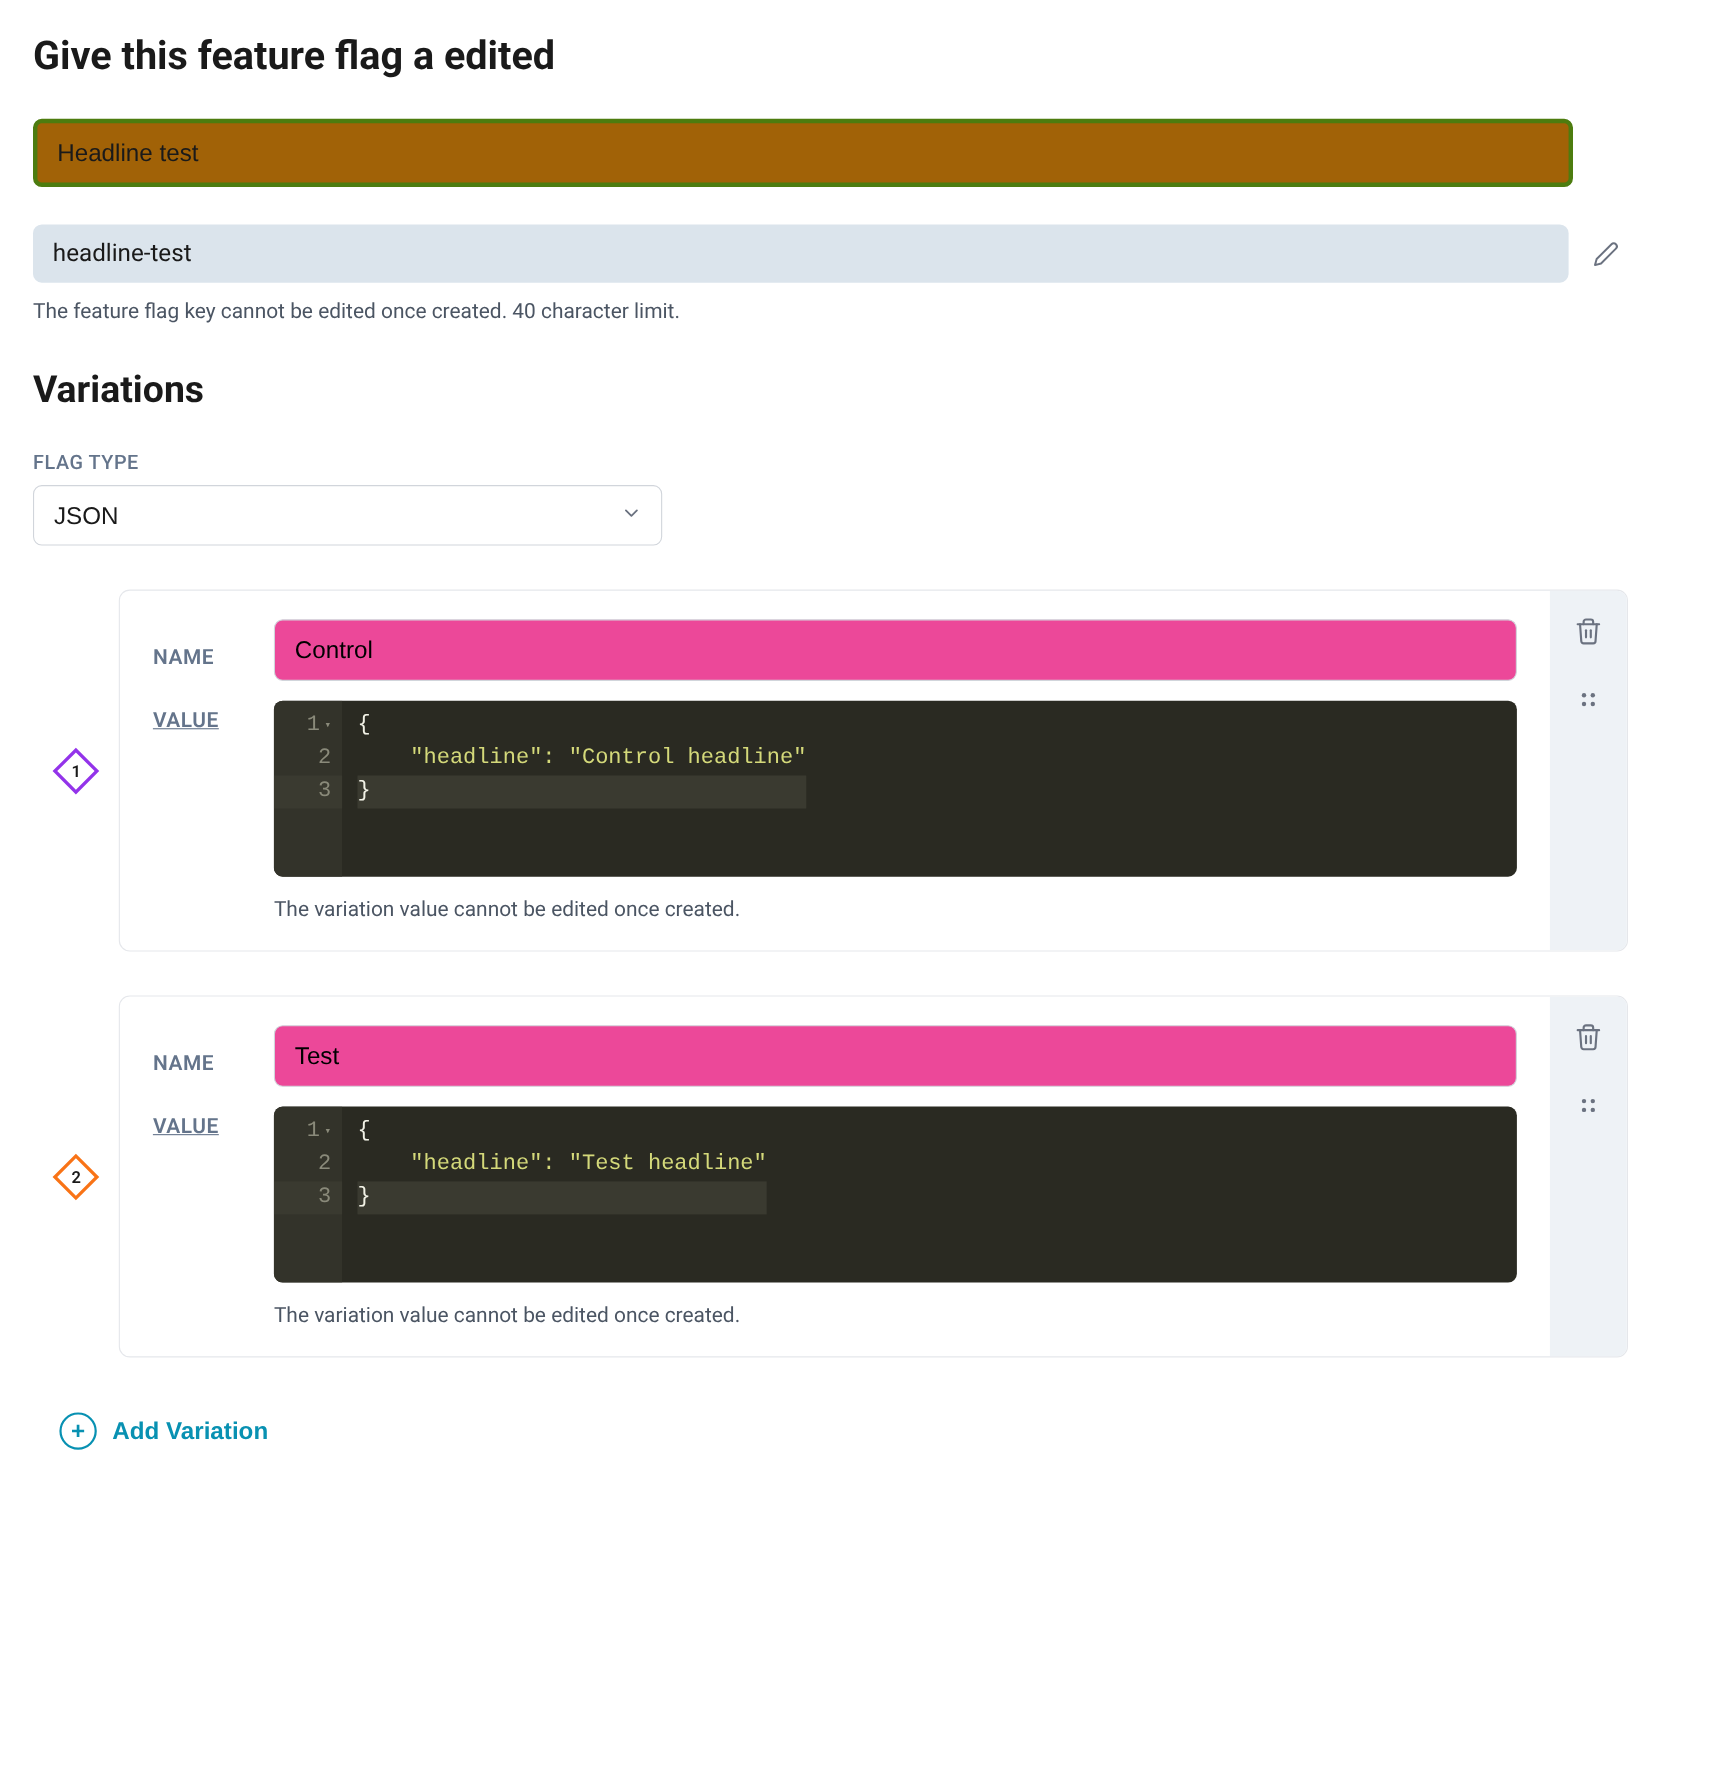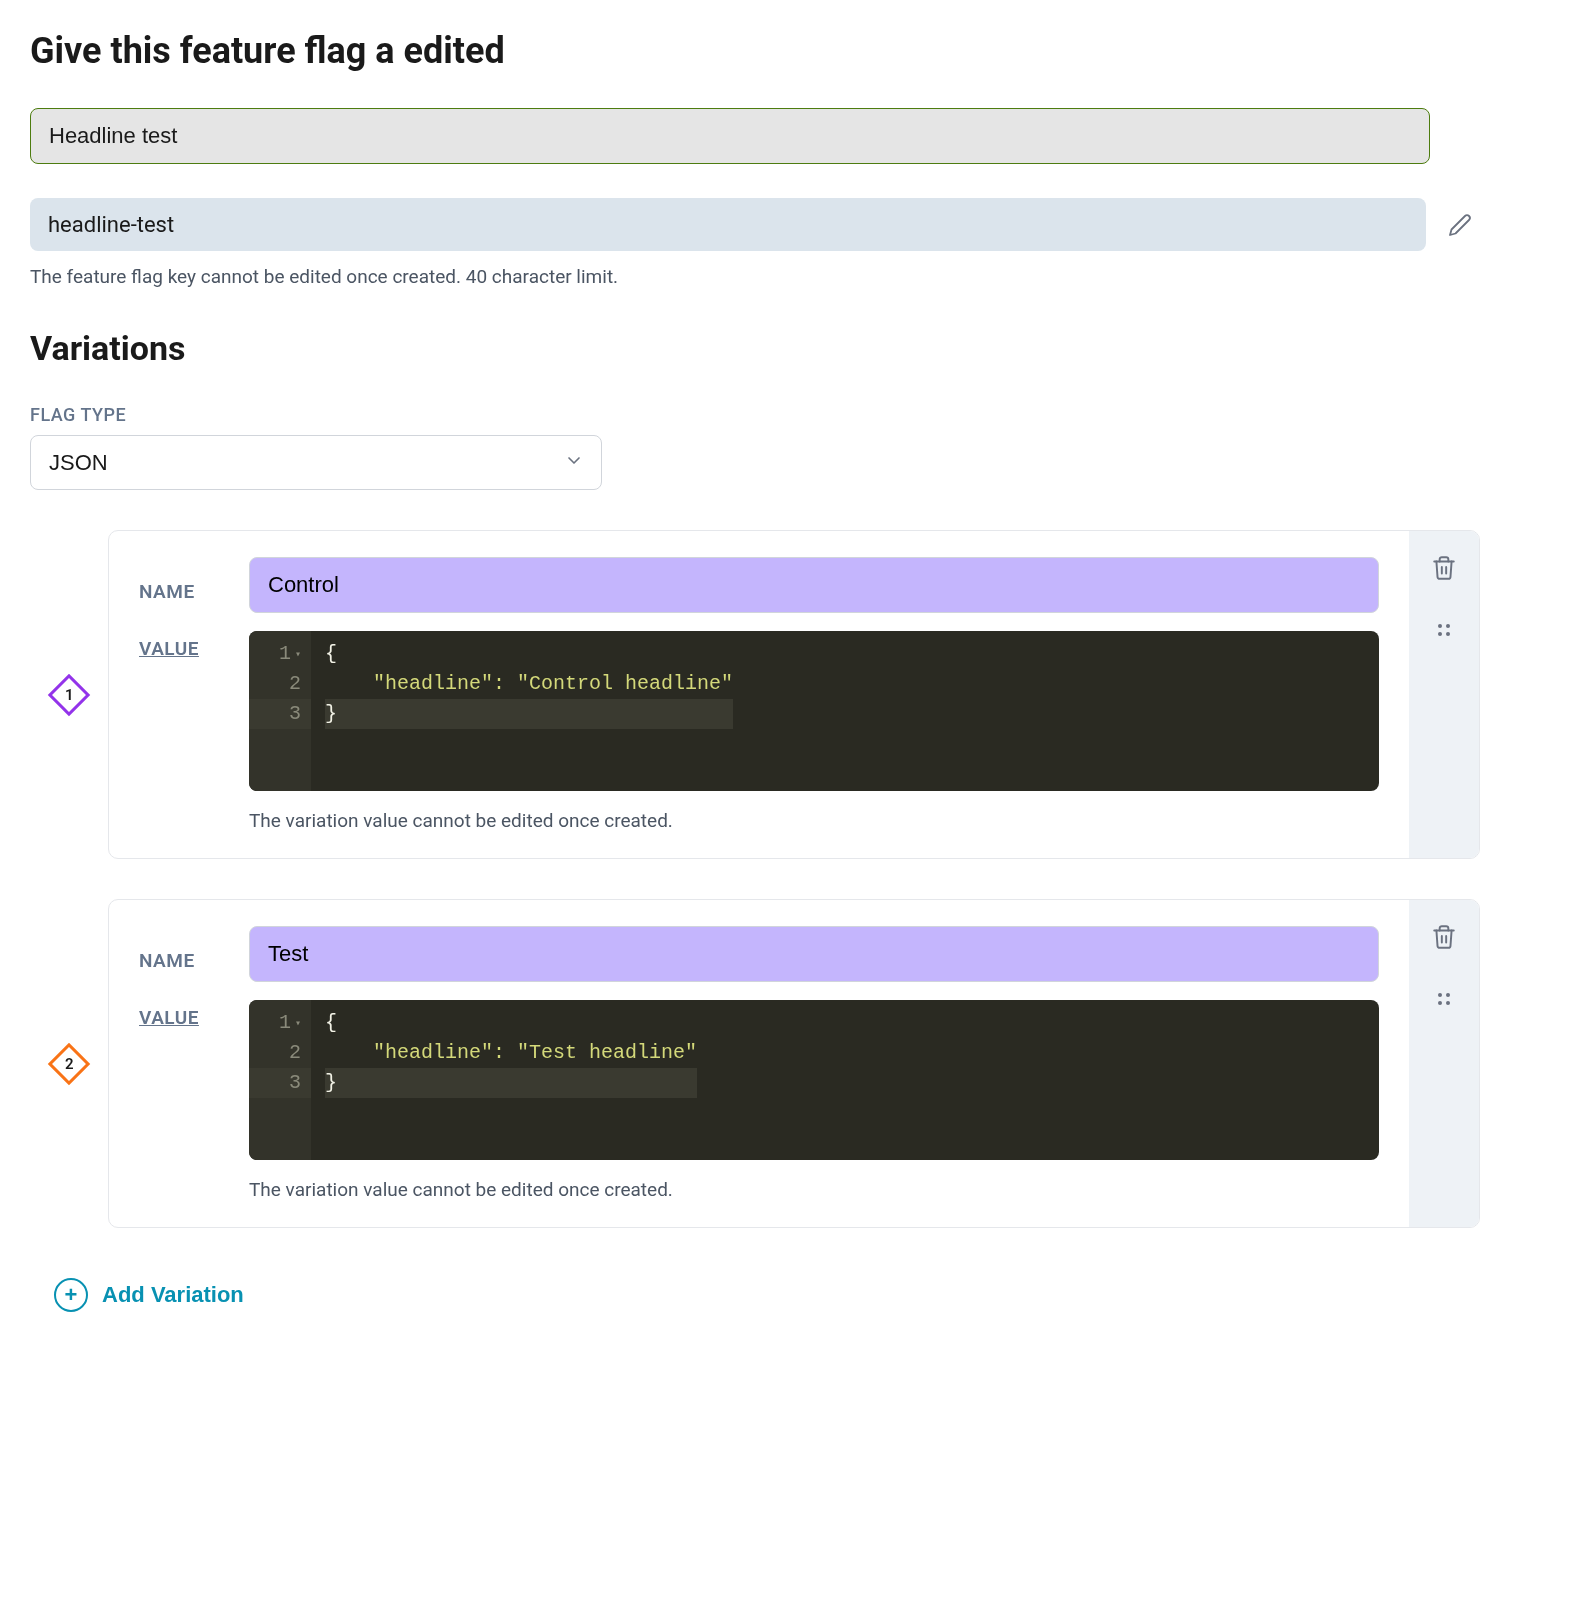--- a/index.html
+++ b/index.html
@@ -30,23 +30,23 @@
     letter-spacing: 0.5px;
     color: #64748b;
     margin-bottom: 10px;
     text-transform: uppercase;
   }
   .text-input {
     width: 100%;
     max-width: 1400px;
     padding: 14px 18px;
     font-size: 22px;
-    border: 1px solid #4d7c0f;
-    border-radius: 8px;
-    background: #e5e5e5;
+    border: 4px solid #4d7c0f;
+    border-radius: 8px;
+    background: #a16207;
     color: #1a1a1a;
   }
   .title-field-wrap { margin-bottom: 34px; }
   .key-row {
     display: flex;
     align-items: center;
     gap: 14px;
     max-width: 1460px;
   }
   .key-display {
@@ -160,21 +160,21 @@
     padding-top: 12px;
     flex-shrink: 0;
   }
   .value-row .row-label { padding-top: 6px; text-decoration: underline; }
   .name-input {
     flex: 1;
     padding: 14px 18px;
     font-size: 22px;
     border: 1px solid #d1d5db;
     border-radius: 8px;
-    background: #c4b5fd;
+    background: #ec4899;
   }
   .editor-and-help { flex: 1; }
   .code-editor {
     background: #2a2a22;
     border-radius: 8px;
     font-family: "SFMono-Regular", Consolas, "Liberation Mono", Menlo, monospace;
     font-size: 20px;
     line-height: 1.5;
     display: flex;
     min-height: 160px;

